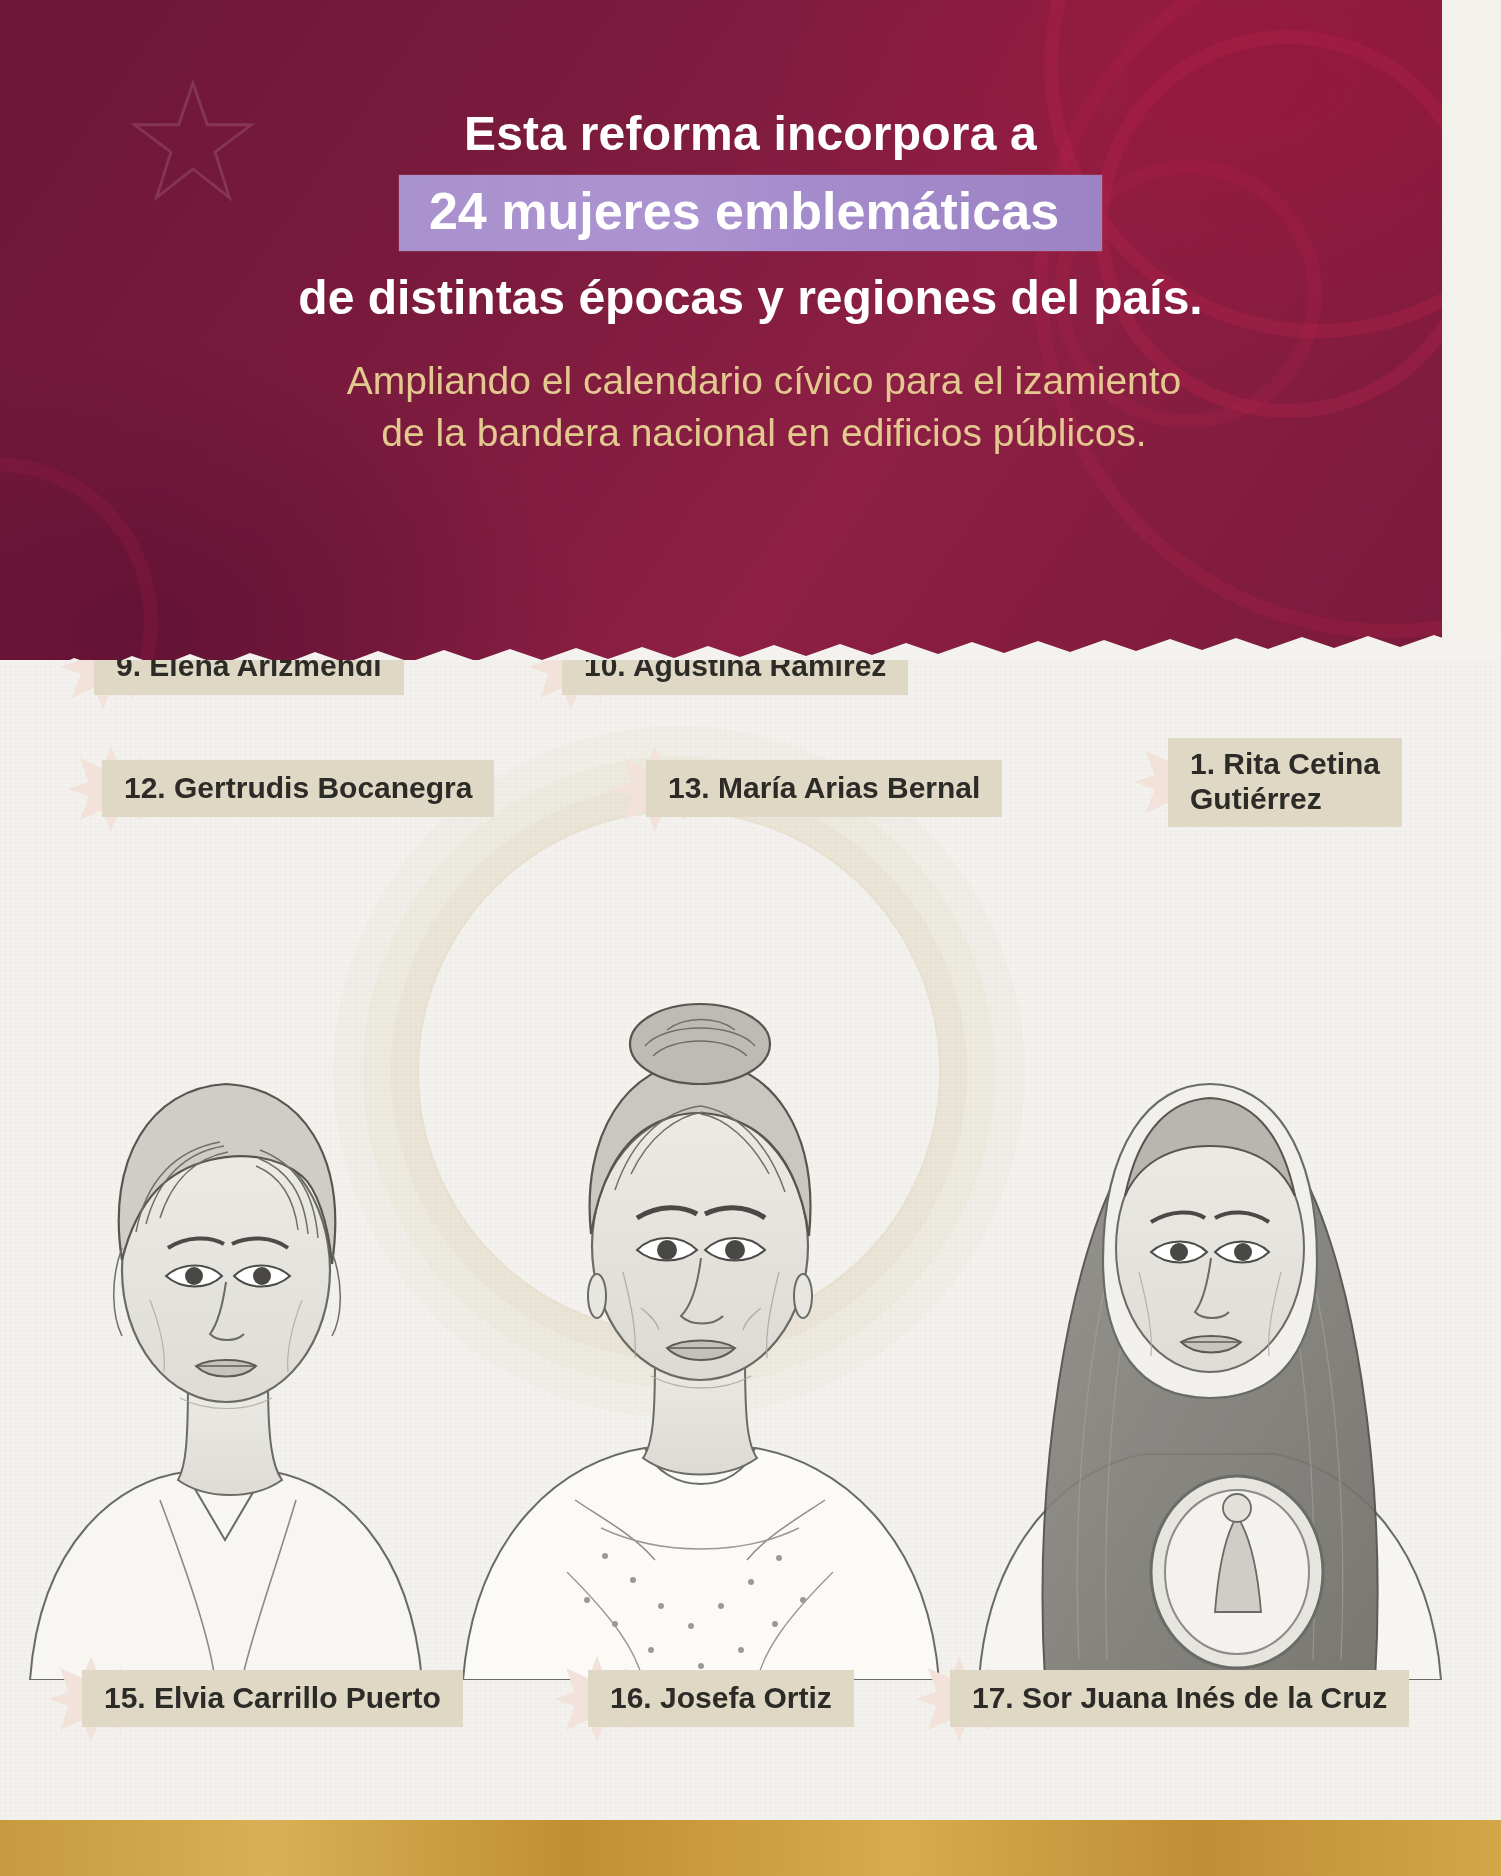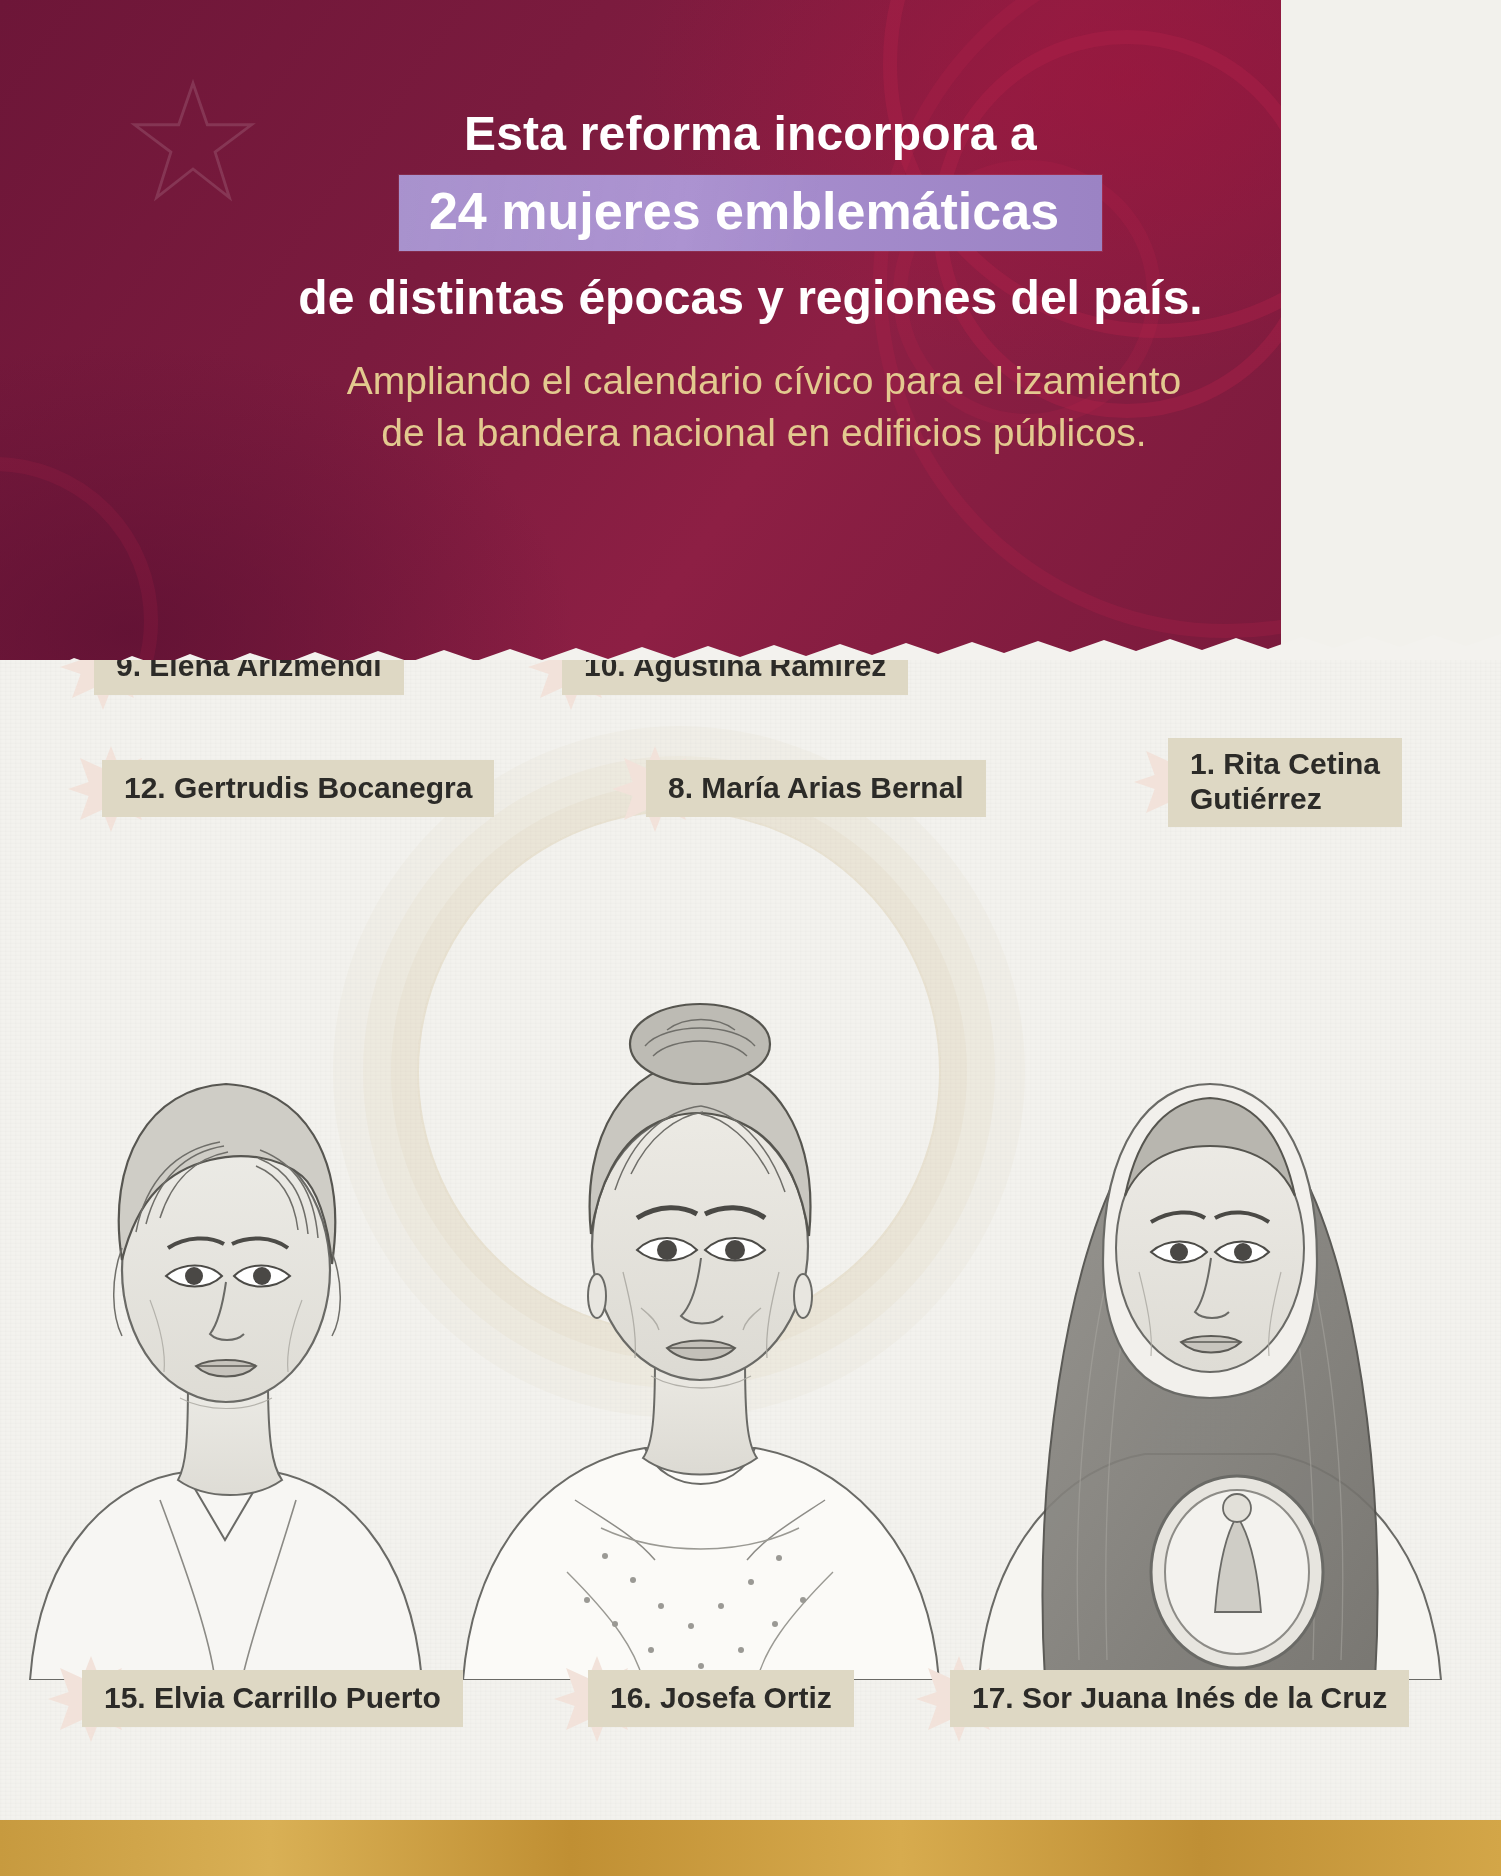--- a/index.html
+++ b/index.html
@@ -16,21 +16,21 @@
     width: 1501px;
     height: 1876px;
     overflow: hidden;
     background: #f2f1ec;
   }
 
   
   .top-band {
     position: absolute;
     top: 0; left: 0;
-    width: 1281px;
+    width: 1442px;
     height: 665px;
     background:
       radial-gradient(ellipse 700px 420px at 88% 12%, rgba(160,20,60,0.55) 0%, rgba(160,20,60,0.0) 70%),
       radial-gradient(ellipse 620px 400px at 10% 95%, rgba(92,16,50,0.75) 0%, rgba(92,16,50,0.0) 72%),
       linear-gradient(125deg, #6d1638 0%, #7b1b3e 35%, #8d1f44 62%, #7a1a3c 100%);
     overflow: hidden;
   }
   .top-band .swirl {
     position: absolute;
     border: 14px solid rgba(180, 35, 75, 0.35);
@@ -432,21 +432,21 @@
       <svg class="starburst" viewBox="0 0 100 100">
         <polygon fill="currentColor" points="50,0 60,26 86,14 76,42 100,50 76,58 86,86 60,74 50,100 40,74 14,86 24,58 0,50 24,42 14,14 40,26"></polygon>
       </svg>
       <span class="label">12. Gertrudis Bocanegra</span>
     </div>
 
     <div class="chip" style="left:646px; top:100px;">
       <svg class="starburst" viewBox="0 0 100 100">
         <polygon fill="currentColor" points="50,0 60,26 86,14 76,42 100,50 76,58 86,86 60,74 50,100 40,74 14,86 24,58 0,50 24,42 14,14 40,26"></polygon>
       </svg>
-      <span class="label">8. María Arias Bernal</span>
+      <span class="label">13. María Arias Bernal</span>
     </div>
 
     <div class="chip two-line" style="left:1168px; top:78px;">
       <svg class="starburst" viewBox="0 0 100 100">
         <polygon fill="currentColor" points="50,0 60,26 86,14 76,42 100,50 76,58 86,86 60,74 50,100 40,74 14,86 24,58 0,50 24,42 14,14 40,26"></polygon>
       </svg>
       <span class="label">1. Rita Cetina
 Gutiérrez</span>
     </div>
 

